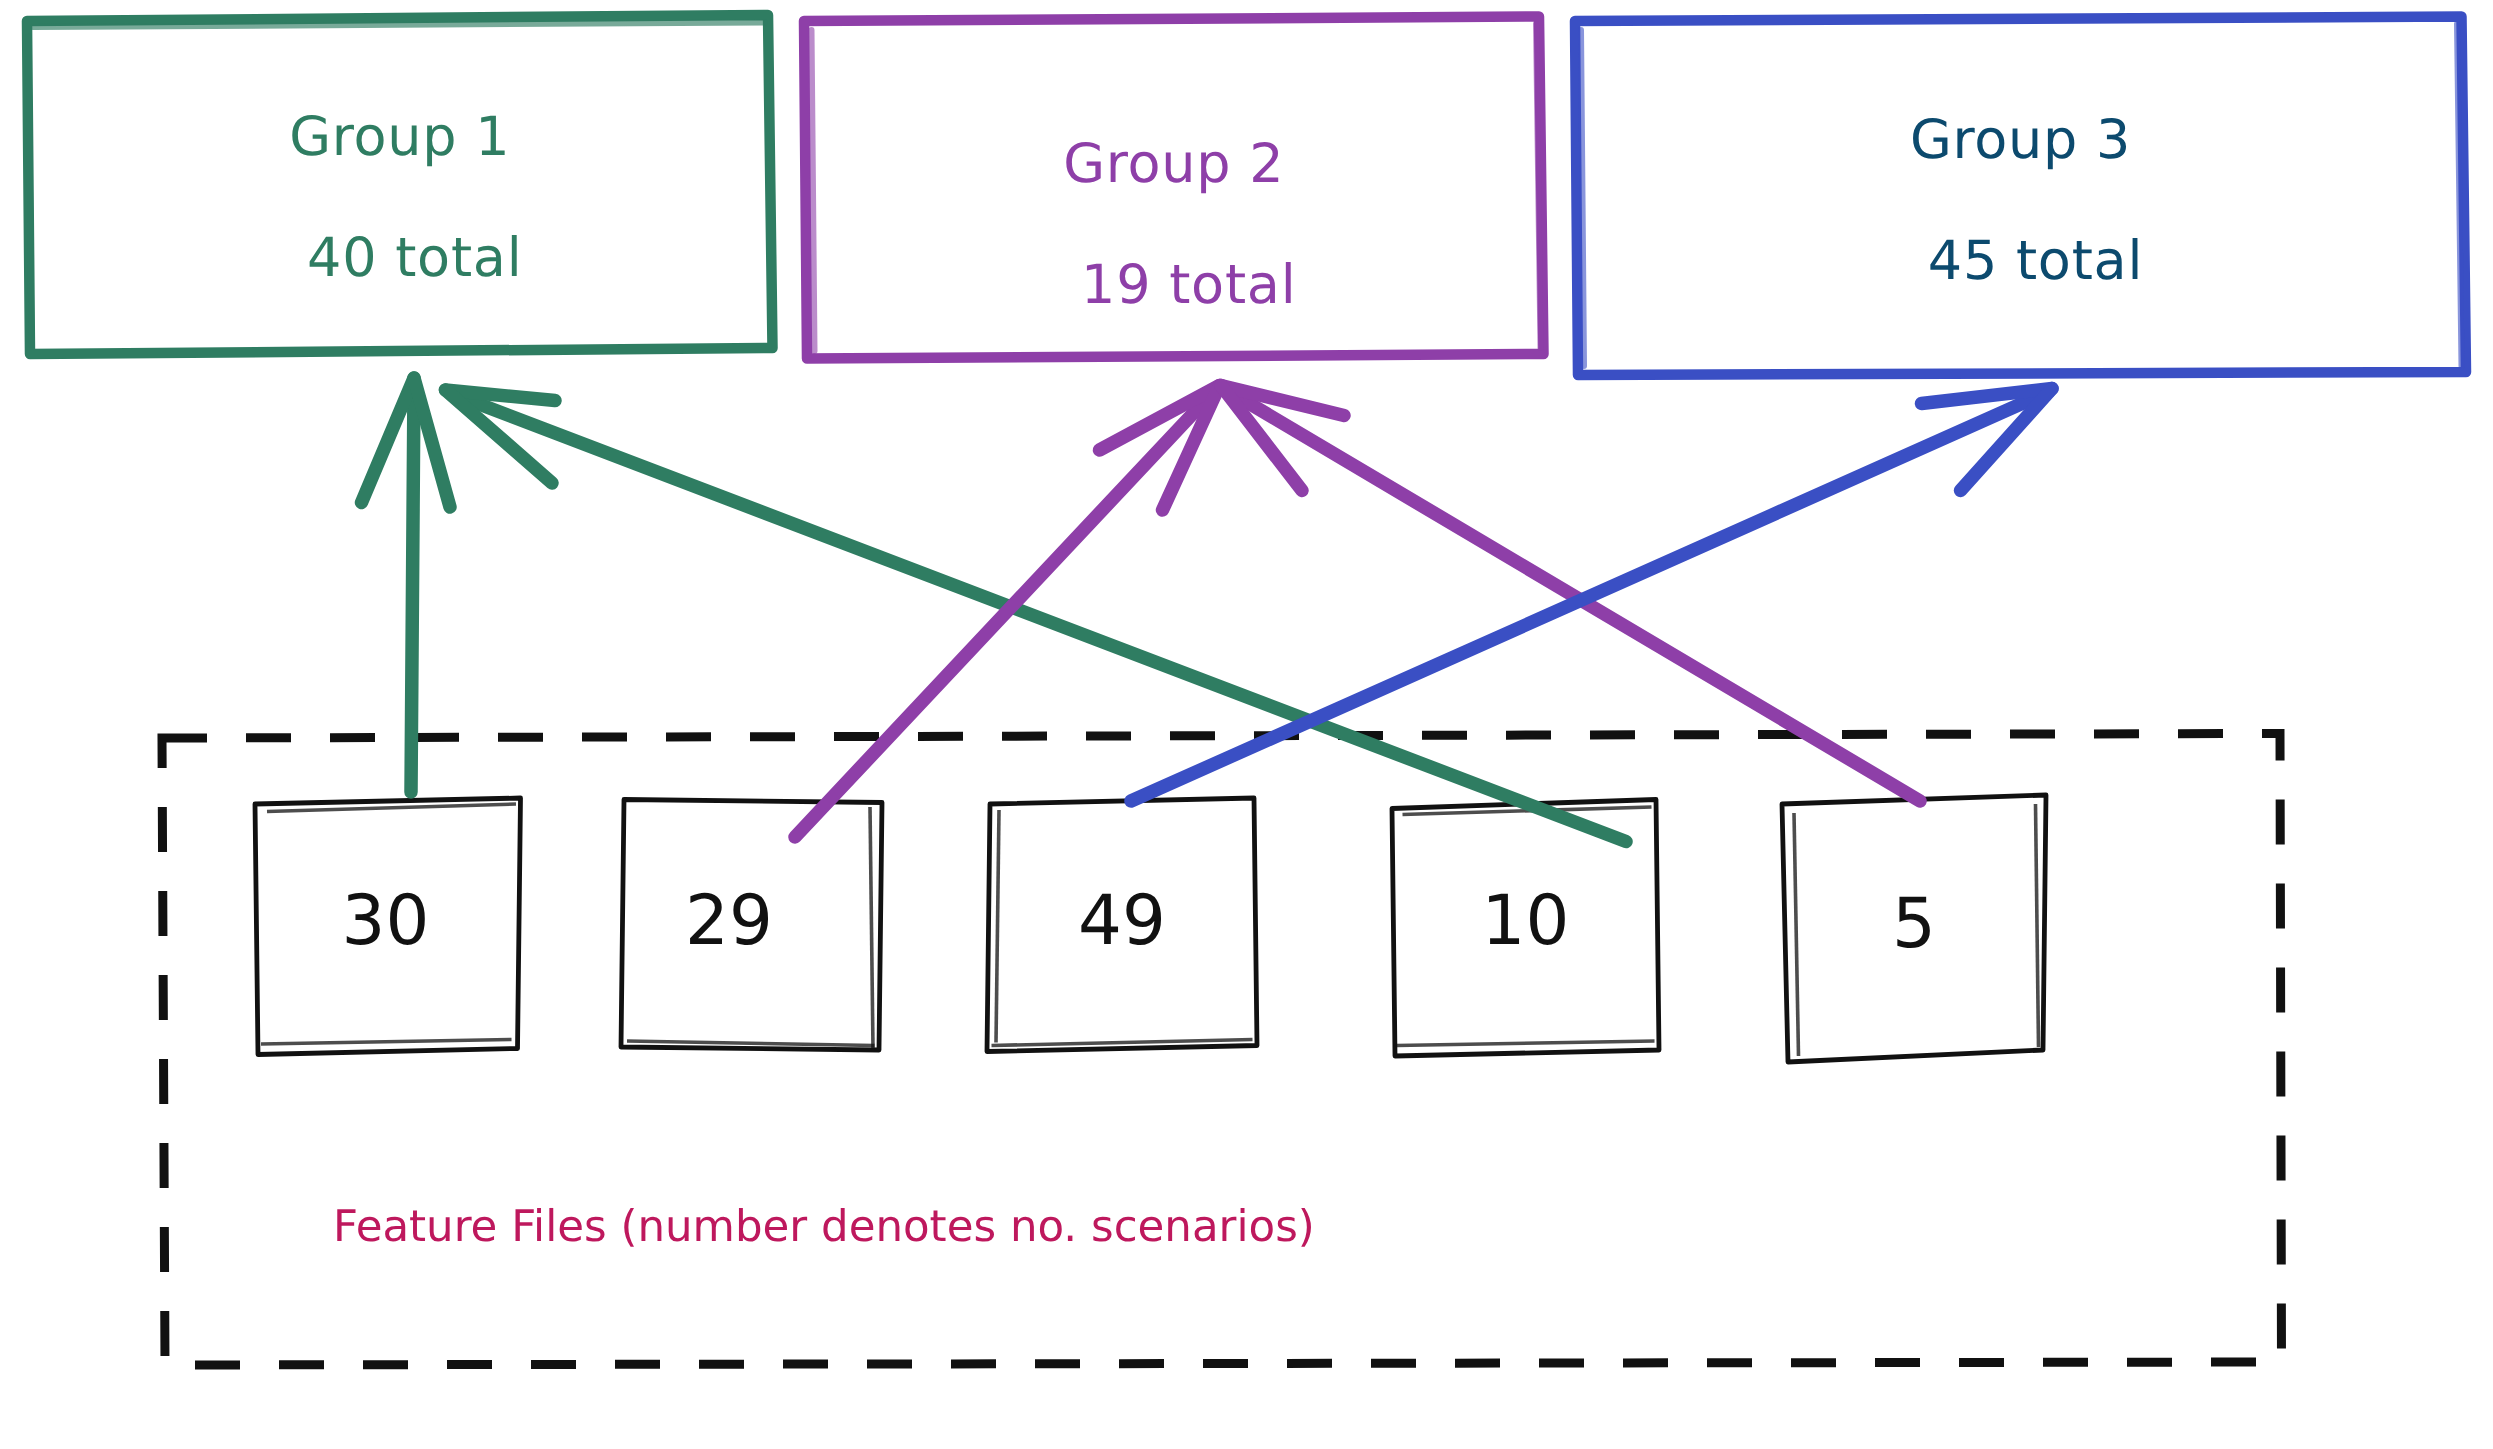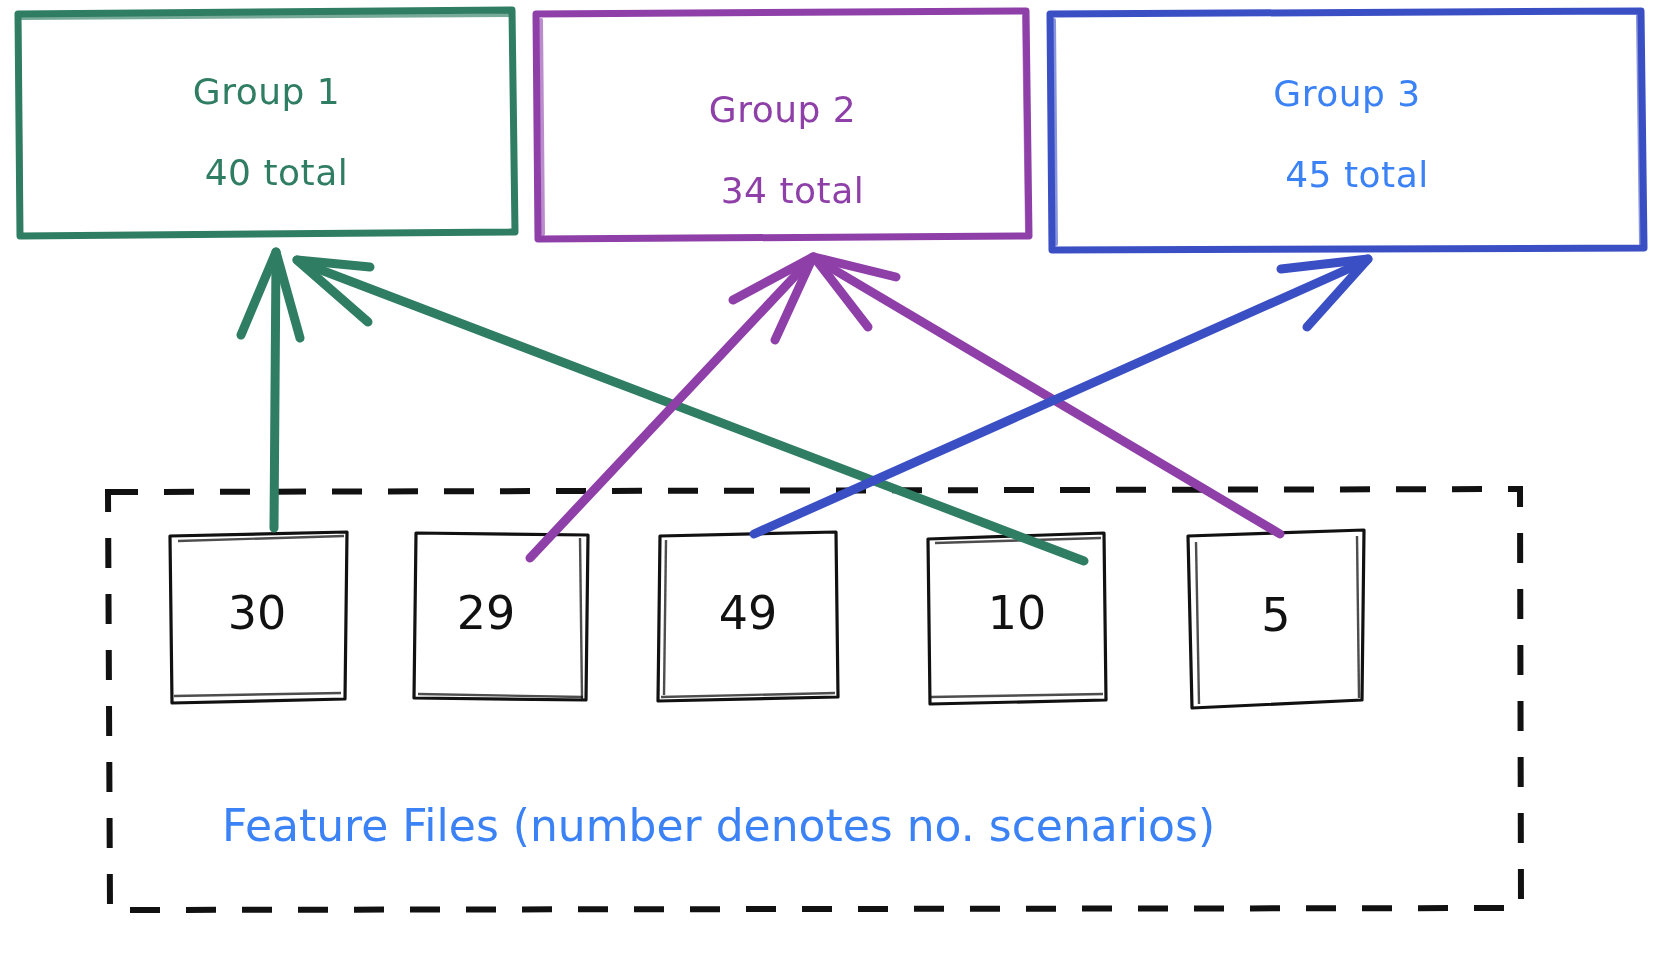--- a/index.html
+++ b/index.html
@@ -36,22 +36,22 @@
   .grp-total { display:block;padding-left:20px; }
   .file-num {
     position: absolute;
     text-align: center;
     font-size: 46px;
     color: #111111;
     font-family: "DejaVu Sans", sans-serif;
   }
   .caption {
     position: absolute;
-    font-size: 44px;
-    color: #3b82f6;
+    font-size: 29px;
+    color: #be185d;
     white-space: nowrap;
     font-family: "DejaVu Sans", sans-serif;
   }
 </style>
 </head>
 <body>
 
 <div id="canvas">
 
   <svg class="layer" viewBox="0 0 1662 966" xmlns="http://www.w3.org/2000/svg">
@@ -140,24 +140,24 @@
 
   </svg>
 
   <div class="grp-label" style="left:18px; top:32px; width:497px; color:#2f7d62;">
     <span class="grp-name">Group 1</span>
     <span class="grp-total">40 total</span>
   </div>
 
   <div class="grp-label" style="left:536px; top:50px; width:493px; color:#8e3fa8;">
     <span class="grp-name">Group 2</span>
-    <span class="grp-total">34 total</span>
+    <span class="grp-total">19 total</span>
   </div>
 
-  <div class="grp-label" style="left:1052px; top:34px; width:590px; color:#3b82f6;">
+  <div class="grp-label" style="left:1052px; top:34px; width:590px; color:#0c4a6e;">
     <span class="grp-name">Group 3</span>
     <span class="grp-total">45 total</span>
   </div>
 
   <div class="file-num" style="left:170px; top:586px; width:174px;">30</div>
   <div class="file-num" style="left:414px; top:586px; width:144px;">29</div>
   <div class="file-num" style="left:658px; top:586px; width:180px;">49</div>
   <div class="file-num" style="left:928px; top:586px; width:178px;">10</div>
   <div class="file-num" style="left:1188px; top:588px; width:176px;">5</div>
 

